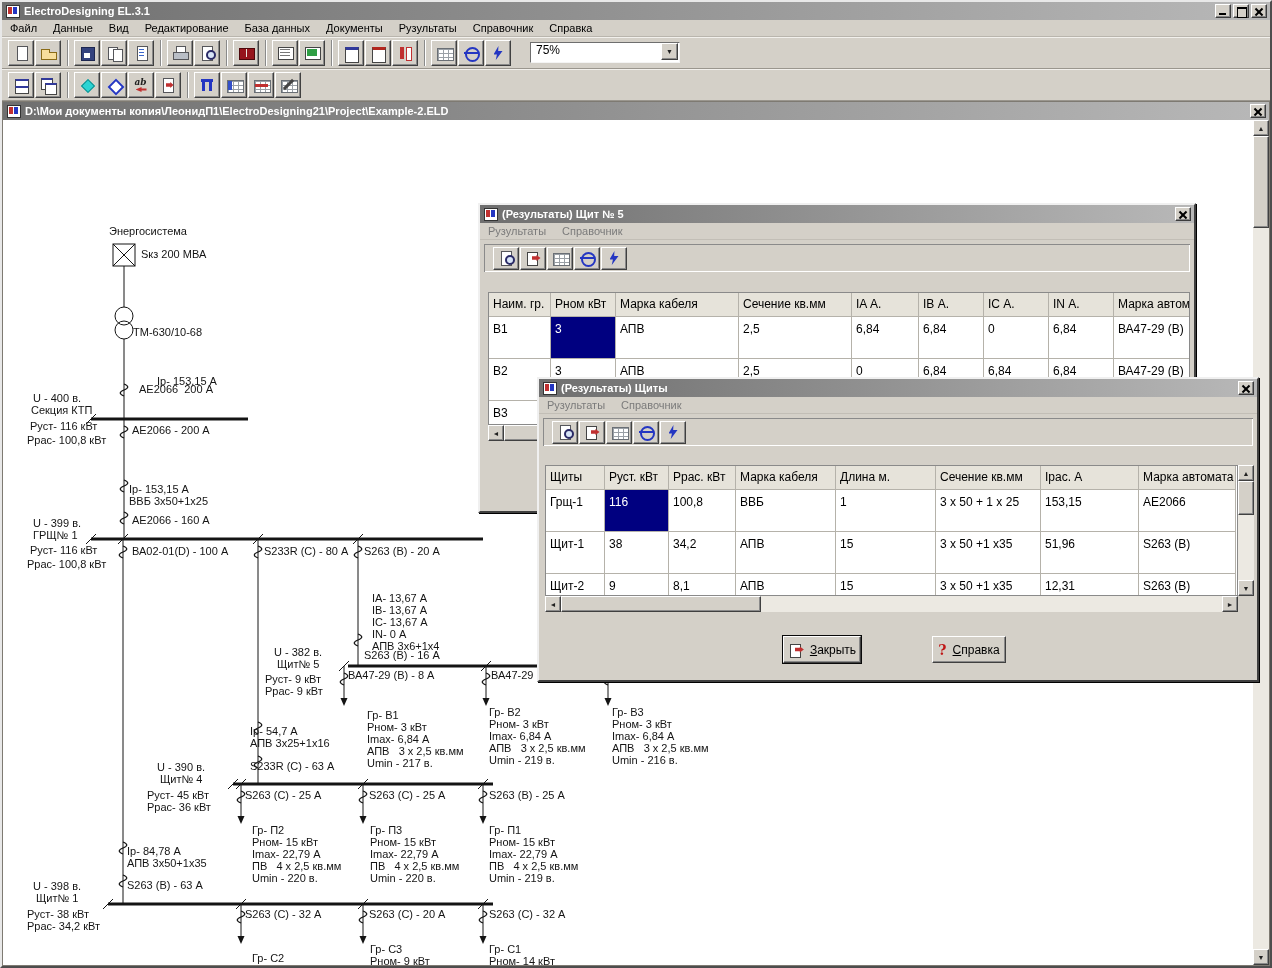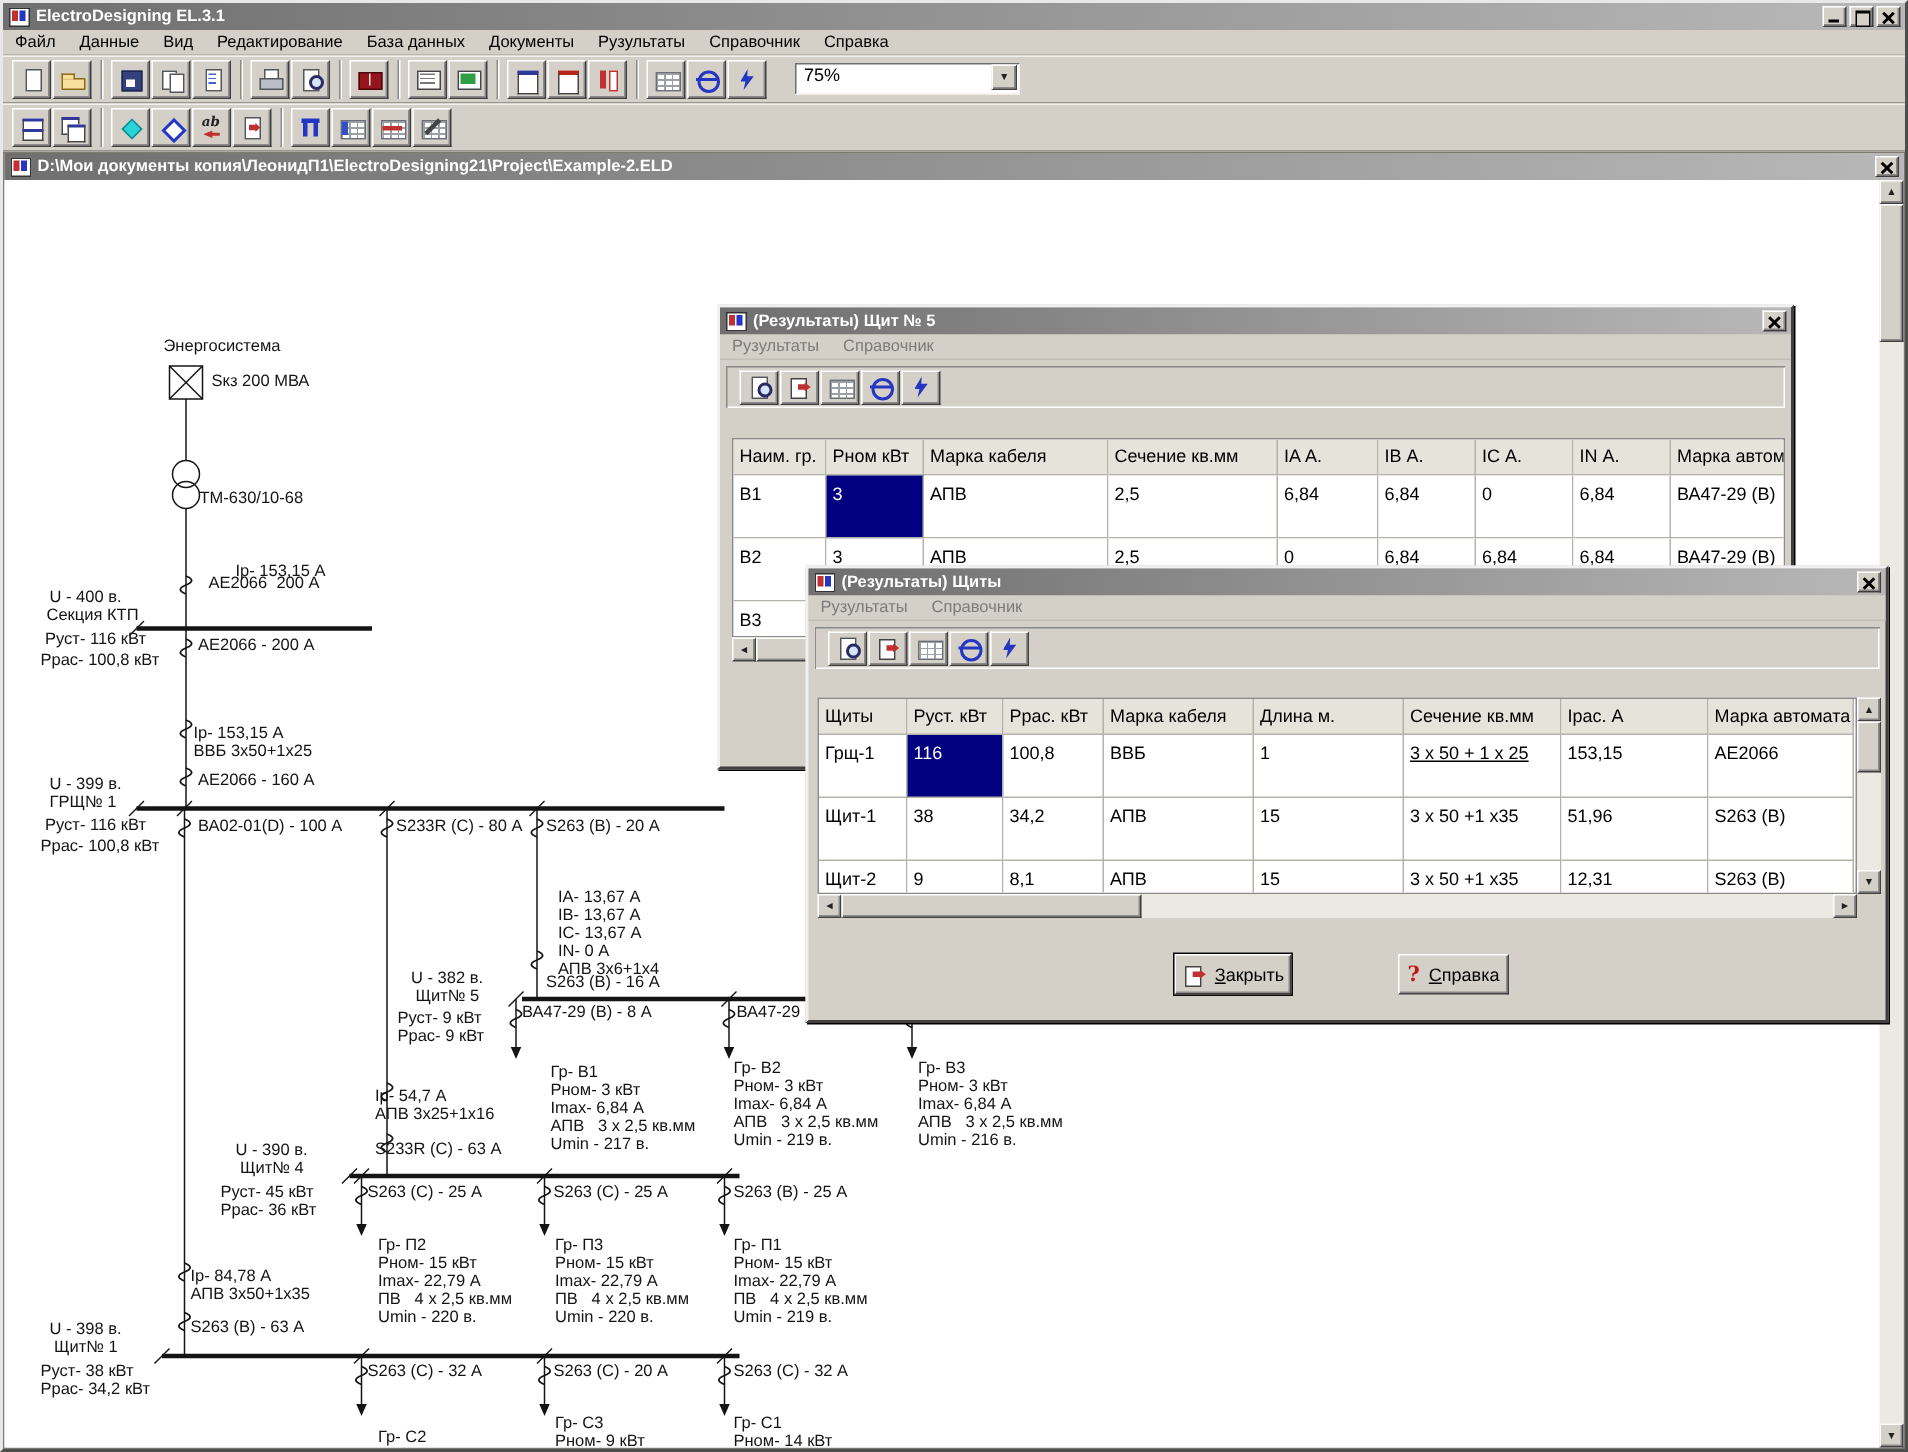--- a/index.html
+++ b/index.html
@@ -540,21 +540,21 @@
         <div class="tcell th" style="width: 105px;">Сечение кв.мм</div>
         <div class="tcell th" style="width: 98px;">Iрас. А</div>
         <div class="tcell th" style="width: 97px;">Марка автомата</div>
       </div>
       <div class="trow">
         <div class="tcell" style="width: 59px;">Грщ-1</div>
         <div class="tcell sel" style="width: 64px;">116</div>
         <div class="tcell" style="width: 67px;">100,8</div>
         <div class="tcell" style="width: 100px;">ВВБ</div>
         <div class="tcell" style="width: 100px;">1</div>
-        <div class="tcell" style="width: 105px; text-decoration: underline;">3 х 50 + 1 х 25</div>
+        <div class="tcell" style="width: 105px;">3 х 50 + 1 х 25</div>
         <div class="tcell" style="width: 98px;">153,15</div>
         <div class="tcell" style="width: 97px;">АЕ2066</div>
       </div>
       <div class="trow">
         <div class="tcell" style="width: 59px;">Щит-1</div>
         <div class="tcell" style="width: 64px;">38</div>
         <div class="tcell" style="width: 67px;">34,2</div>
         <div class="tcell" style="width: 100px;">АПВ</div>
         <div class="tcell" style="width: 100px;">15</div>
         <div class="tcell" style="width: 105px;">3 х 50 +1 х35</div>

